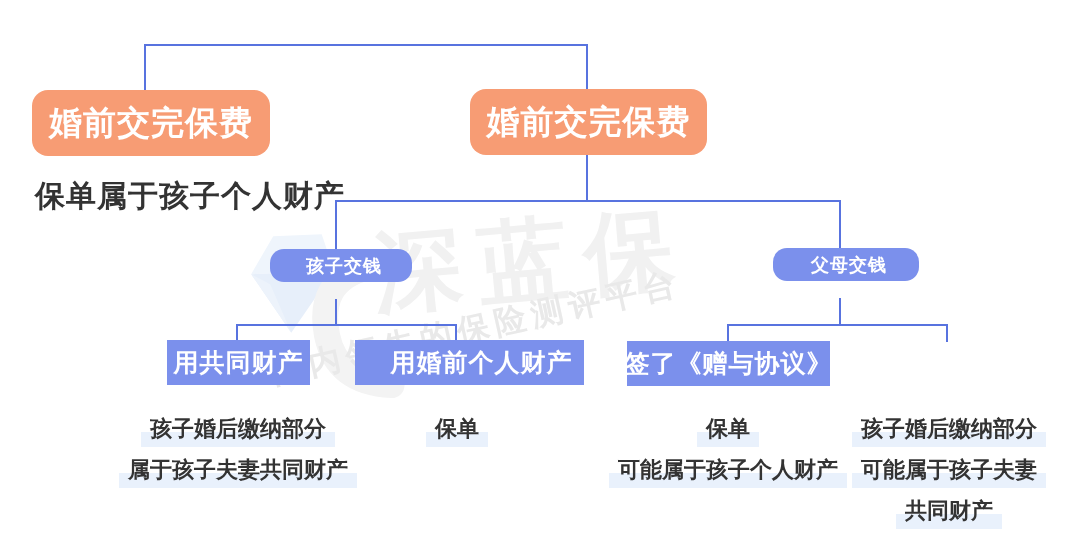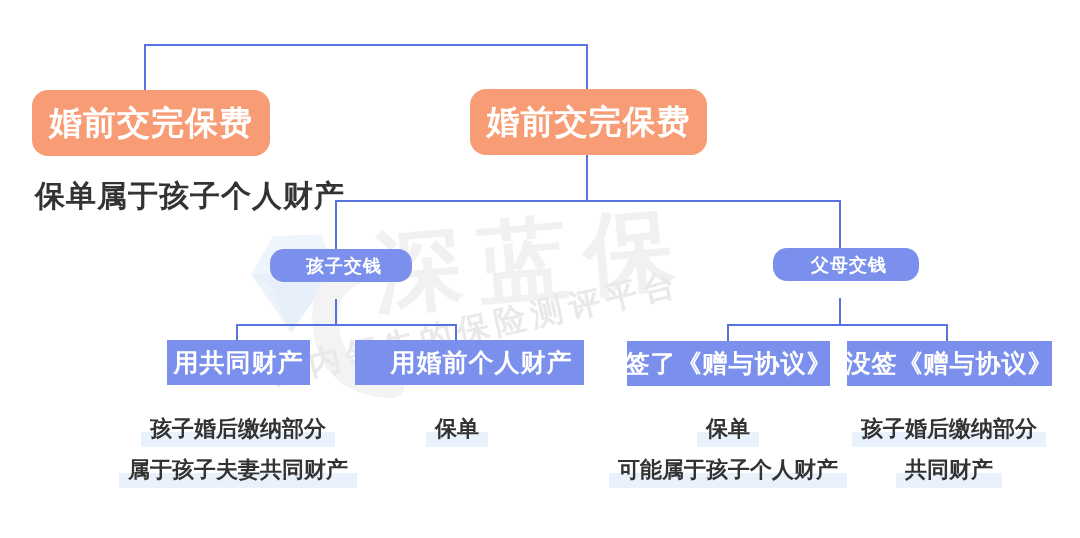--- a/index.html
+++ b/index.html
@@ -89,31 +89,31 @@
   <div class="box orange" style="left:470px; top:89px; width:237px;">婚前交完保费</div>
 
   <div class="note-left">保单属于孩子个人财产</div>
 
   <div class="box blue-mid" style="left:270px; top:249px; width:136px;">孩子交钱</div>
   <div class="box blue-mid" style="left:773px; top:248px; width:140px;">父母交钱</div>
 
   <div class="box blue-leaf" style="left:167px; top:340px; width:143px;">用共同财产</div>
   <div class="box blue-leaf" style="left:355px; top:340px; width:205px;padding-left:24px;">用婚前个人财产</div>
   <div class="box blue-leaf" style="left:627px; top:341px; width:203px;">签了《赠与协议》</div>
-  <div class="box blue-leaf" style="left:847px; top:341px; width:205px;">没签《赠与协议》</div>
 
   <div class="desc" style="left:108px;">
     <div class="desc-line"><span class="hl">孩子婚后缴纳部分</span></div>
     <div class="desc-line"><span class="hl">属于孩子夫妻共同财产</span></div>
   </div>
   <div class="desc" style="left:327px;">
     <div class="desc-line"><span class="hl">保单</span></div>
   </div>
   <div class="desc" style="left:598px;">
     <div class="desc-line"><span class="hl">保单</span></div>
     <div class="desc-line"><span class="hl">可能属于孩子个人财产</span></div>
   </div>
   <div class="desc" style="left:819px;">
     <div class="desc-line"><span class="hl">孩子婚后缴纳部分</span></div>
+    <div class="desc-line"><span class="hl">可能属于孩子夫妻</span></div>
     <div class="desc-line"><span class="hl">共同财产</span></div>
   </div>
 
 </div>
 
 </body></html>

